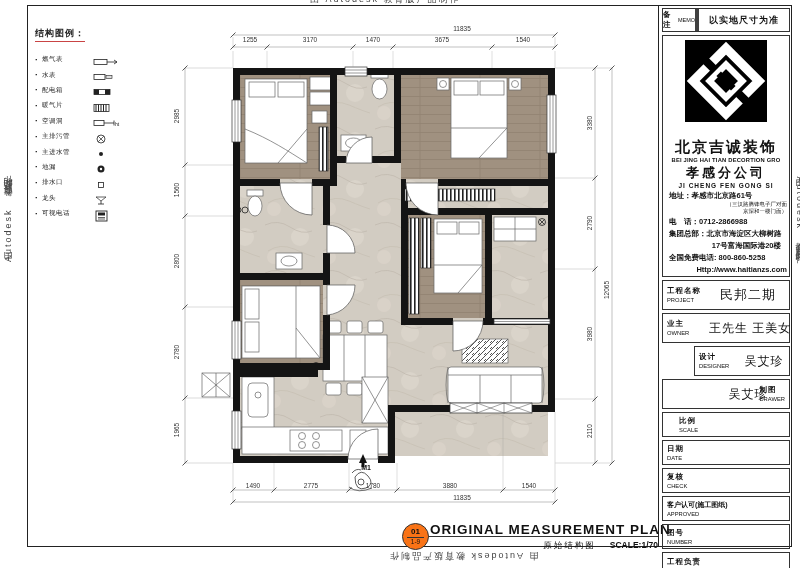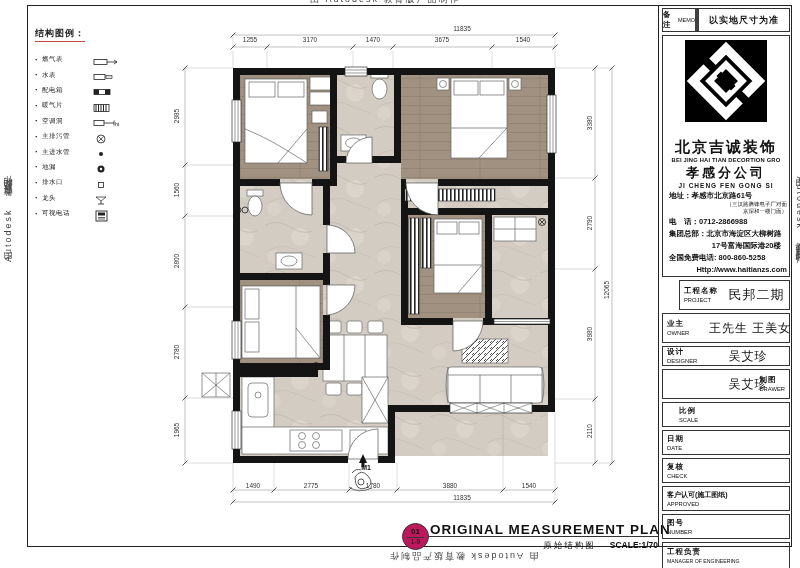--- a/index.html
+++ b/index.html
@@ -21,21 +21,21 @@
   .lg-row{position:relative;height:15.4px;display:flex;align-items:center}
   .lg-row::before{content:"·";font-weight:bold;margin-right:4px;font-size:9px}
   .lg-label{font-size:6.5px;color:#222;letter-spacing:.5px}
   .lg-icon{position:absolute;left:58px;top:50%;transform:translateY(-50%);width:30px;height:12px}
   
   .dim{position:absolute;font-size:6.5px;color:#333;transform:translate(-50%,-50%);white-space:nowrap}
   .dim.v{transform:translate(-50%,-50%) rotate(-90deg)}
   .entry-label{position:absolute;font-size:7px;font-weight:bold;color:#111;transform:translate(-50%,-50%)}
   
   .bt-line{position:absolute;left:415px;top:536px;width:243px;height:1px;background:#333}
-  .bt-circle{position:absolute;left:402px;top:523px;width:27px;height:27px;border:1px solid #333;border-radius:50%;background:#be185d;display:flex;flex-direction:column;align-items:center;justify-content:center}
+  .bt-circle{position:absolute;left:402px;top:523px;width:27px;height:27px;border:1px solid #333;border-radius:50%;background:#f97316;display:flex;flex-direction:column;align-items:center;justify-content:center}
   .bt-circle .no{font-size:8px;font-weight:bold;line-height:1.2}
   .bt-circle .idx{font-size:6.5px;border-top:1px solid #333;padding:0 4px;line-height:1.3}
   .bt-title{position:absolute;left:430px;top:522px;width:228px;text-align:right;font-size:13.5px;font-weight:bold;letter-spacing:1px;white-space:nowrap}
   .bt-sub{position:absolute;left:430px;top:540px;width:228px;display:flex;justify-content:flex-end;gap:14px;font-size:8.5px}
   .bt-sub .cn{letter-spacing:2px}
   .bt-sub .sc{font-weight:bold}
   
   .tb{position:absolute;left:662px;top:8px;width:128px;font-family:"Liberation Sans",sans-serif}
   .tb-box{border:1px solid #333;background:#fff}
   .memo{height:24px;display:flex}
@@ -468,35 +468,35 @@
       <div>京深和一楼门面）</div>
     </div>
     <div class="c-line"><span>电　话：</span><span>0712-2866988</span></div>
     <div class="c-line"><span>集团总部：</span><span>北京市海淀区大柳树路</span></div>
     <div class="c-line" style="text-align:right;padding-right:6px">17号富海国际港20楼</div>
     <div class="c-line"><span>全国免费电话:</span> <span>800-860-5258</span></div>
     <div class="c-line c-center">Http://www.haitianzs.com</div>
   </div>
 
   <div class="tb-rows" id="tb-rows">
-      <div class="tb-row" style="height: 30px; margin-left: 17px;">
+      <div class="tb-row" style="height: 30px;">
         <div class="tb-lab">
           <div class="cn">工程名称</div>
           <div class="en">PROJECT</div>
         </div>
         <div class="tb-val val-lg">民邦二期</div>
       </div>
       <div class="tb-row" style="height: 30px;">
         <div class="tb-lab">
           <div class="cn">业主</div>
           <div class="en">OWNER</div>
         </div>
         <div class="tb-val val-md">王先生 王美女</div>
       </div>
-      <div class="tb-row" style="height: 20px;">
+      <div class="tb-row" style="height: 30px; margin-left: 32px;">
         <div class="tb-lab">
           <div class="cn">设计</div>
           <div class="en">DESIGNER</div>
         </div>
         <div class="tb-val val-md">吴艾珍</div>
       </div>
       <div class="tb-row" style="height: 30px; align-items: flex-end;">
         <div class="tb-lab">
           <div class="cn">制图</div>
           <div class="en">DRAWER</div>

